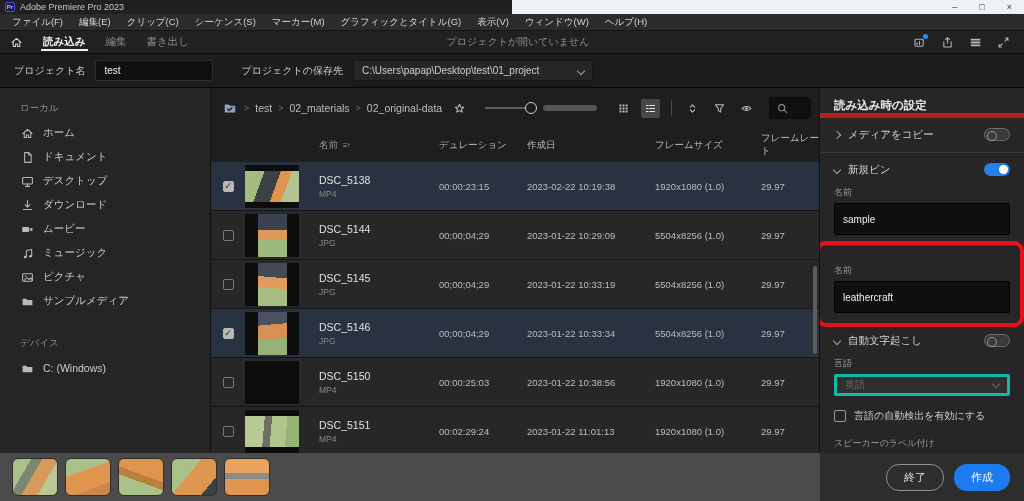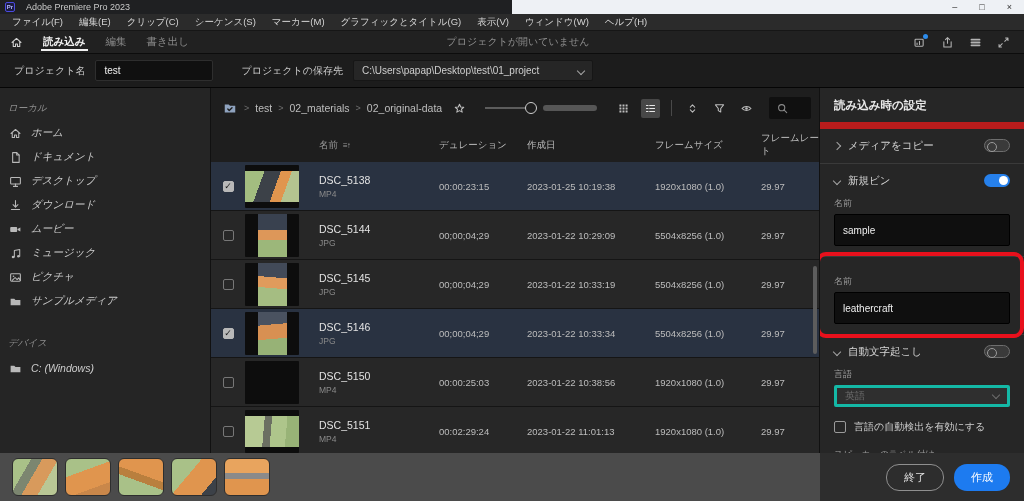--- a/index.html
+++ b/index.html
@@ -1,21 +1,21 @@
 <!DOCTYPE html>
 <html><head>
 <meta charset="utf-8">
 <style>
   * { margin:0; padding:0; box-sizing:border-box; }
   body { background:#000; font-family:"Liberation Sans","DejaVu Sans",sans-serif; }
   .app { position:relative; width:1024px; height:501px; background:#1d1d1d; overflow:hidden; color:#ccc; }
 
   
   .titlebar { display:flex; height:14px; }
-  .tb-left { width:512px; background:#1f2022; display:flex; align-items:center; gap:11px; padding-left:5px; }
+  .tb-left { width:512px; background:#1f2022; display:flex; align-items:center; gap:5px; padding-left:5px; }
   .pr-logo { width:10px; height:10px; background:#1c1c3f; border:1px solid #4a4ae0; border-radius:2px; color:#b5b9ff; font-size:6px; font-weight:bold; display:flex; align-items:center; justify-content:center; }
   .tb-title { font-size:9px; color:#c9c9c9; white-space:nowrap; }
   .tb-right { flex:1; background:#eef1f5; display:flex; align-items:center; justify-content:flex-end; gap:22px; padding-right:12px; }
   .winbtn { font-size:9px; color:#333; line-height:1; cursor:default; }
 
   
   .menubar { height:17px; background:#2b2b2b; display:flex; align-items:center; padding-left:4px; border-bottom:1px solid #161616;text-align:right; }
   .menu-item { font-size:9.5px; color:#d4d4d4; padding:0 8px; white-space:nowrap; }
 
   
@@ -33,21 +33,21 @@
   .projectrow { height:34px; background:#1c1c1c; display:flex; align-items:center; padding-left:14px; border-bottom:1px solid #050505; }
   .pr-label { font-size:10px; color:#c9c9c9; white-space:nowrap; }
   .pr-name-input { width:118px; height:21px; margin-left:10px; background:#101010; border:1px solid #2e2e2e; border-radius:2px; color:#efefef; font-size:10px; padding:0 8px; font-family:inherit; }
   .pr-loc { margin-left:28px; }
   .pr-select { width:240px; height:21px; margin-left:10px; background:#262626; border:1px solid #161616; border-radius:2px; color:#cfcfcf; font-size:10px; display:flex; align-items:center; padding:0 8px; justify-content:space-between; }
 
   
   .content { display:flex; height:365px; }
 
   
-  .sidebar { width:210px; background:#252525; padding:8px 0 0 8px; flex-shrink:0;font-style:italic; }
+  .sidebar { width:210px; background:#252525; padding:8px 0 0 20px; flex-shrink:0; }
   .sb-header { font-size:9.5px; color:#8d8d8d; margin:6px 0 6px 0; }
   .sb-item { display:flex; align-items:center; gap:9px; height:24px; font-size:10.5px; color:#cdcdcd; cursor:default; }
   .sb-item .icon { color:#b9b9b9; display:flex; width:14px; justify-content:center; }
   .sb-gap { height:18px; }
 
   
   .main { flex:1; background:#1e1e1e; display:flex; flex-direction:column; border-left:1px solid #111; border-right:1px solid #111; position:relative; overflow:hidden; }
   .toolbar { height:40px; display:flex; align-items:center; padding:0 8px 0 12px; gap:5px; flex-shrink:0; }
   .crumb-root { color:#9db0c9; display:flex; }
   .crumb-sep { color:#707070; font-size:9px; padding:0 2px; }
@@ -87,21 +87,21 @@
   .g3 { background:linear-gradient(185deg,#424a58 0 34%,#e09b5c 34% 58%,#a5bd82 58%); }
   .g4 { background:linear-gradient(175deg,#4a5260 0 30%,#d89052 30% 62%,#97b276 62%); }
   .g5 { background:linear-gradient(100deg,#9db87b 0 40%,#e8974f 40% 78%,#d2财44 78%,#c98a44 78%); }
   .g6 { background:linear-gradient(95deg,#b7ca94 0 35%,#6b6f62 35% 48%,#aec58b 48% 75%,#98b377 75%); }
   .fname { font-size:10.5px; color:#e2e2e2; }
   .ftype { font-size:8.5px; color:#8a8a8a; margin-top:3px; }
   .scrollbar { position:absolute; right:2px; top:178px; width:4px; height:88px; background:#5d5d5d; border-radius:2px; }
 
   
   .rightpanel { width:204px; background:#262626; flex-shrink:0; display:flex; flex-direction:column; overflow:hidden; }
-  .rp-title { padding:10px 14px 9px; font-size:11.5px; font-weight:bold; color:#eaeaea; border-bottom:7px solid #b91c1c; }
+  .rp-title { padding:10px 14px 0; font-size:11.5px; font-weight:bold; color:#eaeaea; border-bottom:5px solid #b91c1c; }
   .rp-section { padding:9px 14px 10px; border-bottom:1px solid #3a3a3a; }
   .rp-head { display:flex; align-items:center; gap:8px; height:15px; }
   .rp-label { font-size:10.5px; color:#d6d6d6; flex:1; white-space:nowrap; }
   .chev { width:6px; height:6px; border-right:1.3px solid #a5a5a5; border-bottom:1.3px solid #a5a5a5; flex-shrink:0; }
   .chev.right { transform:rotate(-45deg); }
   .chev.down { transform:rotate(45deg); }
   .toggle { width:26px; height:13px; border-radius:7px; position:relative; flex-shrink:0; }
   .toggle.off { background:#3a3a3a; border:1px solid #6e6e6e; }
   .toggle.off::after { content:""; position:absolute; left:2px; top:1.5px; width:8px; height:8px; border-radius:50%; border:1.5px solid #9a9a9a; }
   .toggle.on { background:#2680eb; }
@@ -381,21 +381,21 @@
     <div class="c-thumb">
               <div class="thumb">
                 <div class="timg landscape g1"></div>
               </div>
             </div>
     <div class="c-name">
       <div class="fname">DSC_5138</div>
       <div class="ftype">MP4</div>
     </div>
     <div class="c-dur">00:00:23:15</div>
-    <div class="c-date">2023-01-25 10:19:38</div>
+    <div class="c-date">2023-02-22 10:19:38</div>
     <div class="c-size">1920x1080 (1.0)</div>
     <div class="c-rate">29.97</div>
   </div>
           <div class="row">
     <div class="c-check">
               <span class="cb"></span>
             </div>
     <div class="c-thumb">
               <div class="thumb">
                 <div class="timg portrait g2"></div>

